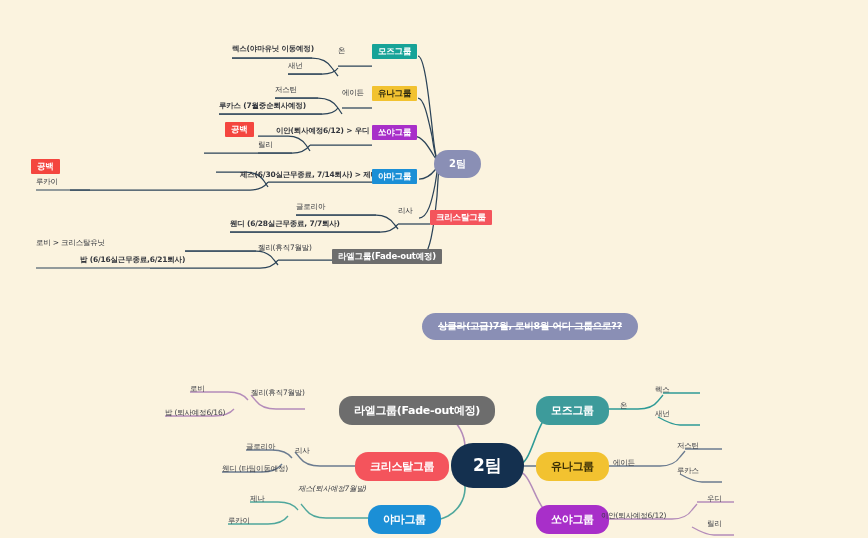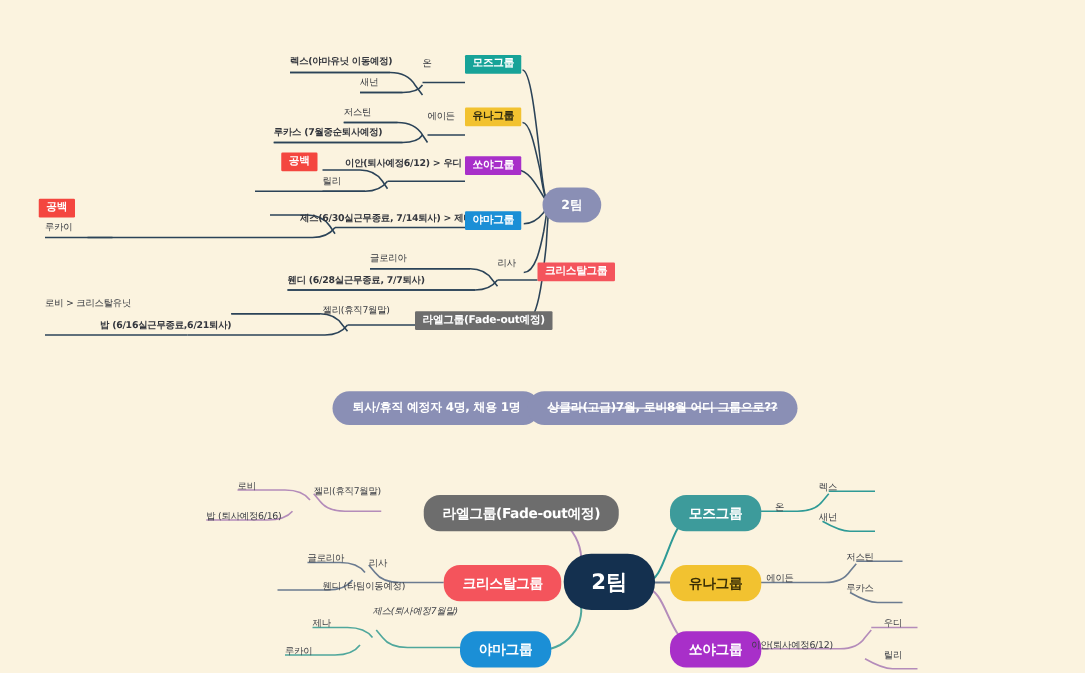--- a/index.html
+++ b/index.html
@@ -173,34 +173,33 @@
   <div class="node leaf" style="left:398px;top:206px;">리사</div>
   <div class="node chip" style="left:430px;top:210px;background:#f4545c;">크리스탈그룹</div>
 
   <div class="node leaf" style="left:36px;top:238px;">로비 &gt; 크리스탈유닛</div>
   <div class="node leaf b" style="left:36px;top:255px;margin-left:44px;">밥 (6/16실근무종료,6/21퇴사)</div>
   <div class="node leaf" style="left:258px;top:243px;">젤리(휴직7월말)</div>
   <div class="node chip gray" style="left:332px;top:249px;">라엘그룹(Fade-out예정)</div>
 
   <div class="node bubble-team" style="left:434px;top:150px;">2팀</div>
 
-  <div class="node pill" style="left:266px;top:313px;">퇴사/휴직 예정자 4명, 채용 1명</div>
   <div class="node pill strike" style="left:422px;top:313px;">상클라(고급)7월, 로비8월 어디 그룹으로??</div>
 
   <div class="node mm-center" style="left:451px;top:443px;">2팀</div>
 
   <div class="node mm-node" style="left:339px;top:396px;background:#6d6d6d;">라엘그룹(Fade-out예정)</div>
   <div class="node mm-leaf" style="left:251px;top:388px;">젤리(휴직7월말)</div>
   <div class="node mm-leaf" style="left:190px;top:384px;">로비</div>
   <div class="node mm-leaf" style="left:165px;top:408px;text-align:right;">밥 (퇴사예정6/16)</div>
 
   <div class="node mm-node" style="left:355px;top:452px;background:#f4545c;">크리스탈그룹</div>
   <div class="node mm-leaf" style="left:295px;top:446px;">리사</div>
   <div class="node mm-leaf" style="left:246px;top:442px;">글로리아</div>
-  <div class="node mm-leaf" style="left:222px;top:464px;margin-left:36px;">웬디 (타팀이동예정)</div>
+  <div class="node mm-leaf" style="left:222px;top:464px;">웬디 (타팀이동예정)</div>
 
   <div class="node mm-node" style="left:368px;top:505px;background:#1b8fd6;">야마그룹</div>
   <div class="node mm-leaf" style="left:298px;top:484px;font-style:italic;">제스(퇴사예정7월말)</div>
   <div class="node mm-leaf" style="left:250px;top:494px;">제나</div>
   <div class="node mm-leaf" style="left:228px;top:516px;">루카이</div>
 
   <div class="node mm-node" style="left:536px;top:396px;background:#3d9b9b;">모즈그룹</div>
   <div class="node mm-leaf" style="left:620px;top:401px;">온</div>
   <div class="node mm-leaf" style="left:655px;top:385px;">렉스</div>
   <div class="node mm-leaf" style="left:655px;top:409px;">새넌</div>

